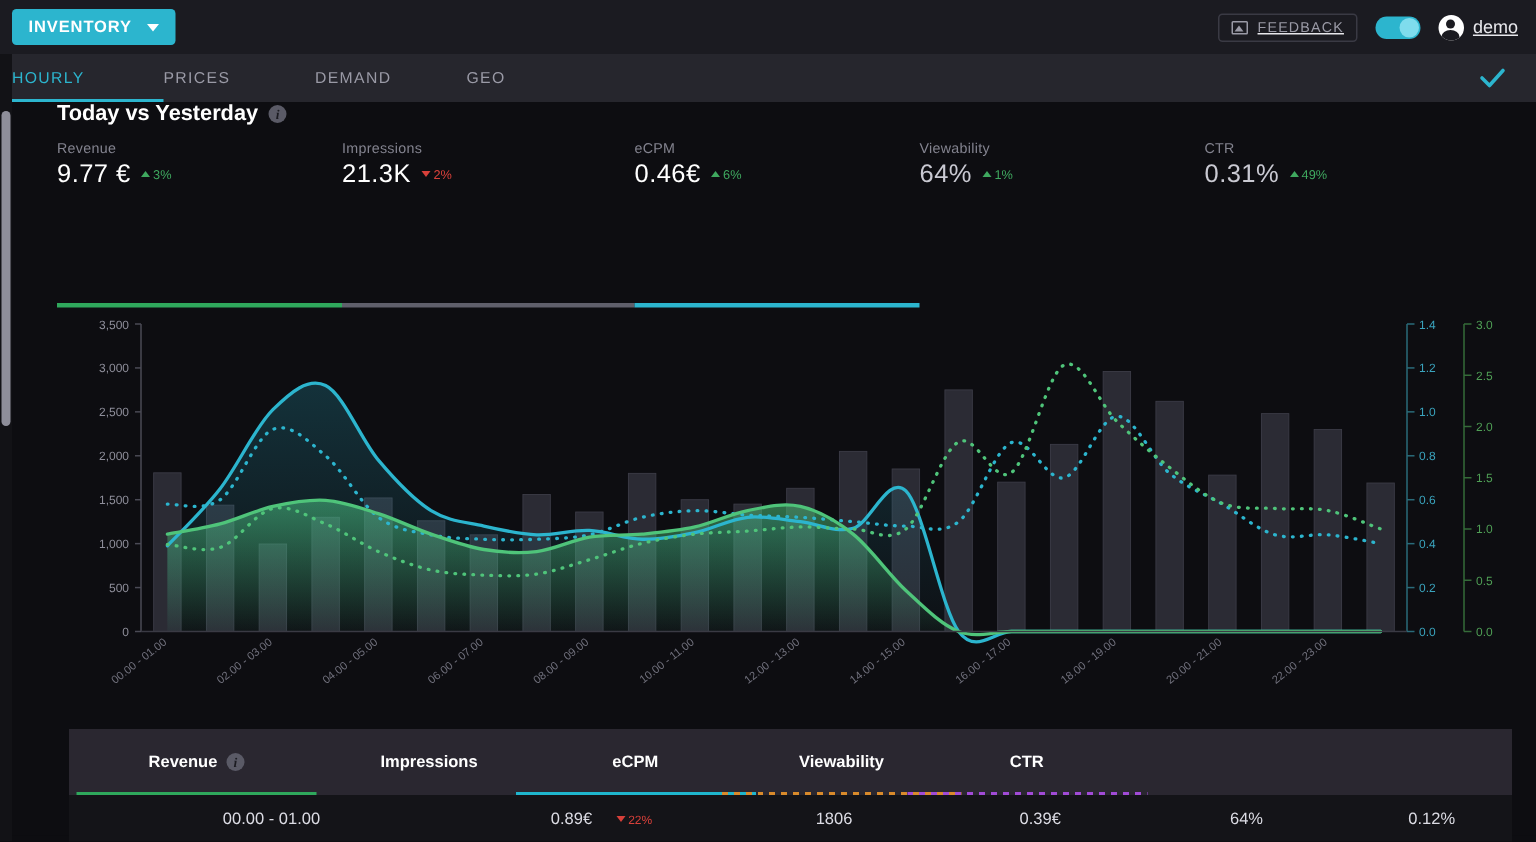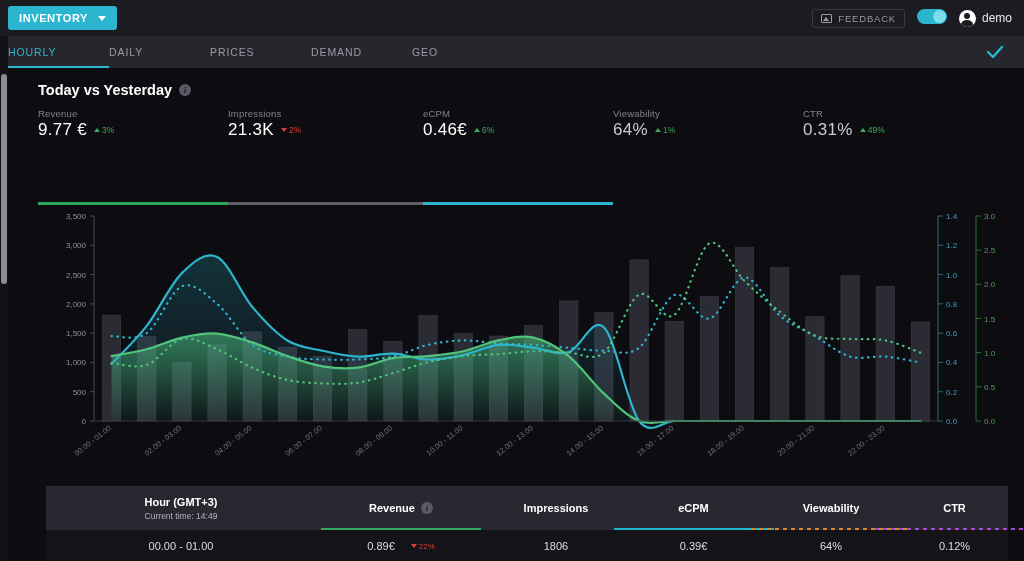--- a/index.html
+++ b/index.html
@@ -20,21 +20,21 @@
   }
   .inventory-btn {
     background: #2cb5ce; color: #ffffff;
     font-size: 11px; font-weight: bold; letter-spacing: .6px;
     border-radius: 3px; height: 24px;
     display: flex; align-items: center; gap: 10px;
     padding: 0 11px; cursor: pointer;
   }
   .caret { width: 0; height: 0; border-left: 4px solid transparent;
            border-right: 4px solid transparent; border-top: 5px solid #fff; }
-  .topright { display: flex; gap: 12px; }
+  .topright { display: flex; align-items: center; gap: 12px; text-decoration: underline; }
   .feedback-btn {
     display: flex; align-items: center; gap: 6px;
     border: 1px solid #3a3a44; border-radius: 3px;
     padding: 3px 8px; font-size: 9.5px; color: #9a9aa6;
     letter-spacing: .8px; cursor: pointer;
   }
   .fb-ico { width: 11px; height: 9px; border: 1.3px solid #9a9aa6; border-radius: 1px;
             position: relative; }
   .fb-ico:after { content:""; position:absolute; left:1px; bottom:0.5px; width:0;height:0;
             border-left:3px solid transparent;border-right:3px solid transparent;
@@ -60,21 +60,21 @@
   .tab.active { color: #2cb5ce; }
   .tab.active:after { content:""; position:absolute; left:0; right:0; bottom:0;
          height: 2px; background: #2cb5ce; }
   .tab-check { position: absolute; right: 20px; top: 0; bottom: 0;
          display: flex; align-items: center; cursor: pointer; }
 
   
   .panel { margin-left: 8px; background: #0d0d11; height: 489px; position: relative; }
 
   .section-title { display: flex; align-items: center; gap: 7px;
-         padding: 14px 0 0 30px; font-size: 14.5px; font-weight: bold; color: #ffffff; }
+         padding: 0 0 0 30px; font-size: 14.5px; font-weight: bold; color: #ffffff; }
   .info-dot { width: 12px; height: 12px; border-radius: 50%; background: #5a5a66;
          color: #1b1b21; font-size: 9px; font-weight: bold; line-height: 12px;
          text-align: center; font-style: italic; font-family: "Liberation Serif", serif; cursor: pointer;}
 
   .kpis { position: relative; margin: 10px 0 0 30px; height: 42px; }
   .kpi { position: absolute; top: 0; }
   .kpi-label { font-size: 9.5px; color: #83838f; letter-spacing: .2px; }
   .kpi-row { display: flex; align-items: flex-start; gap: 7px; margin-top: 1px; }
   .kpi-value { font-size: 17px; color: #ffffff; letter-spacing: .3px; }
   .kpi-value.dim { color: #c9c9d2; }
@@ -146,23 +146,20 @@
       <div class="user">
         <span class="avatar"></span>
         <span>demo</span>
       </div>
     </div>
   </div>
 
   <div class="tabbar">
     <div class="tab active">
         <span>HOURLY</span>
-      </div>
-    <div class="tab">
-        <span>DAILY</span>
       </div>
     <div class="tab">
         <span>PRICES</span>
       </div>
     <div class="tab">
         <span>DEMAND</span>
       </div>
     <div class="tab">
         <span>GEO</span>
       </div>
@@ -372,24 +369,20 @@
             <text x="666.25" y="221" class="xlab" transform="rotate(-38 666.25 221)" text-anchor="end">16.00 - 17.00</text>
             <text x="736.5833333333333" y="221" class="xlab" transform="rotate(-38 736.5833333333333 221)" text-anchor="end">18.00 - 19.00</text>
             <text x="806.9166666666666" y="221" class="xlab" transform="rotate(-38 806.9166666666666 221)" text-anchor="end">20.00 - 21.00</text>
             <text x="877.25" y="221" class="xlab" transform="rotate(-38 877.25 221)" text-anchor="end">22.00 - 23.00</text>
           </g>
       </svg>
     </div>
 
     <div class="table">
       <div class="thead">
-        <div class="th c0">
-          <span>Hour (GMT+3)</span>
-          <span class="sub">Current time: 14:49</span>
-        </div>
         <div class="th c1">
           <span class="th-inline">
             <span>Revenue</span>
             <span class="info-dot">i</span>
           </span>
           <span class="rule" style="background:#2fa85c"></span>
         </div>
         <div class="th c2">
           <span>Impressions</span>
         </div>

